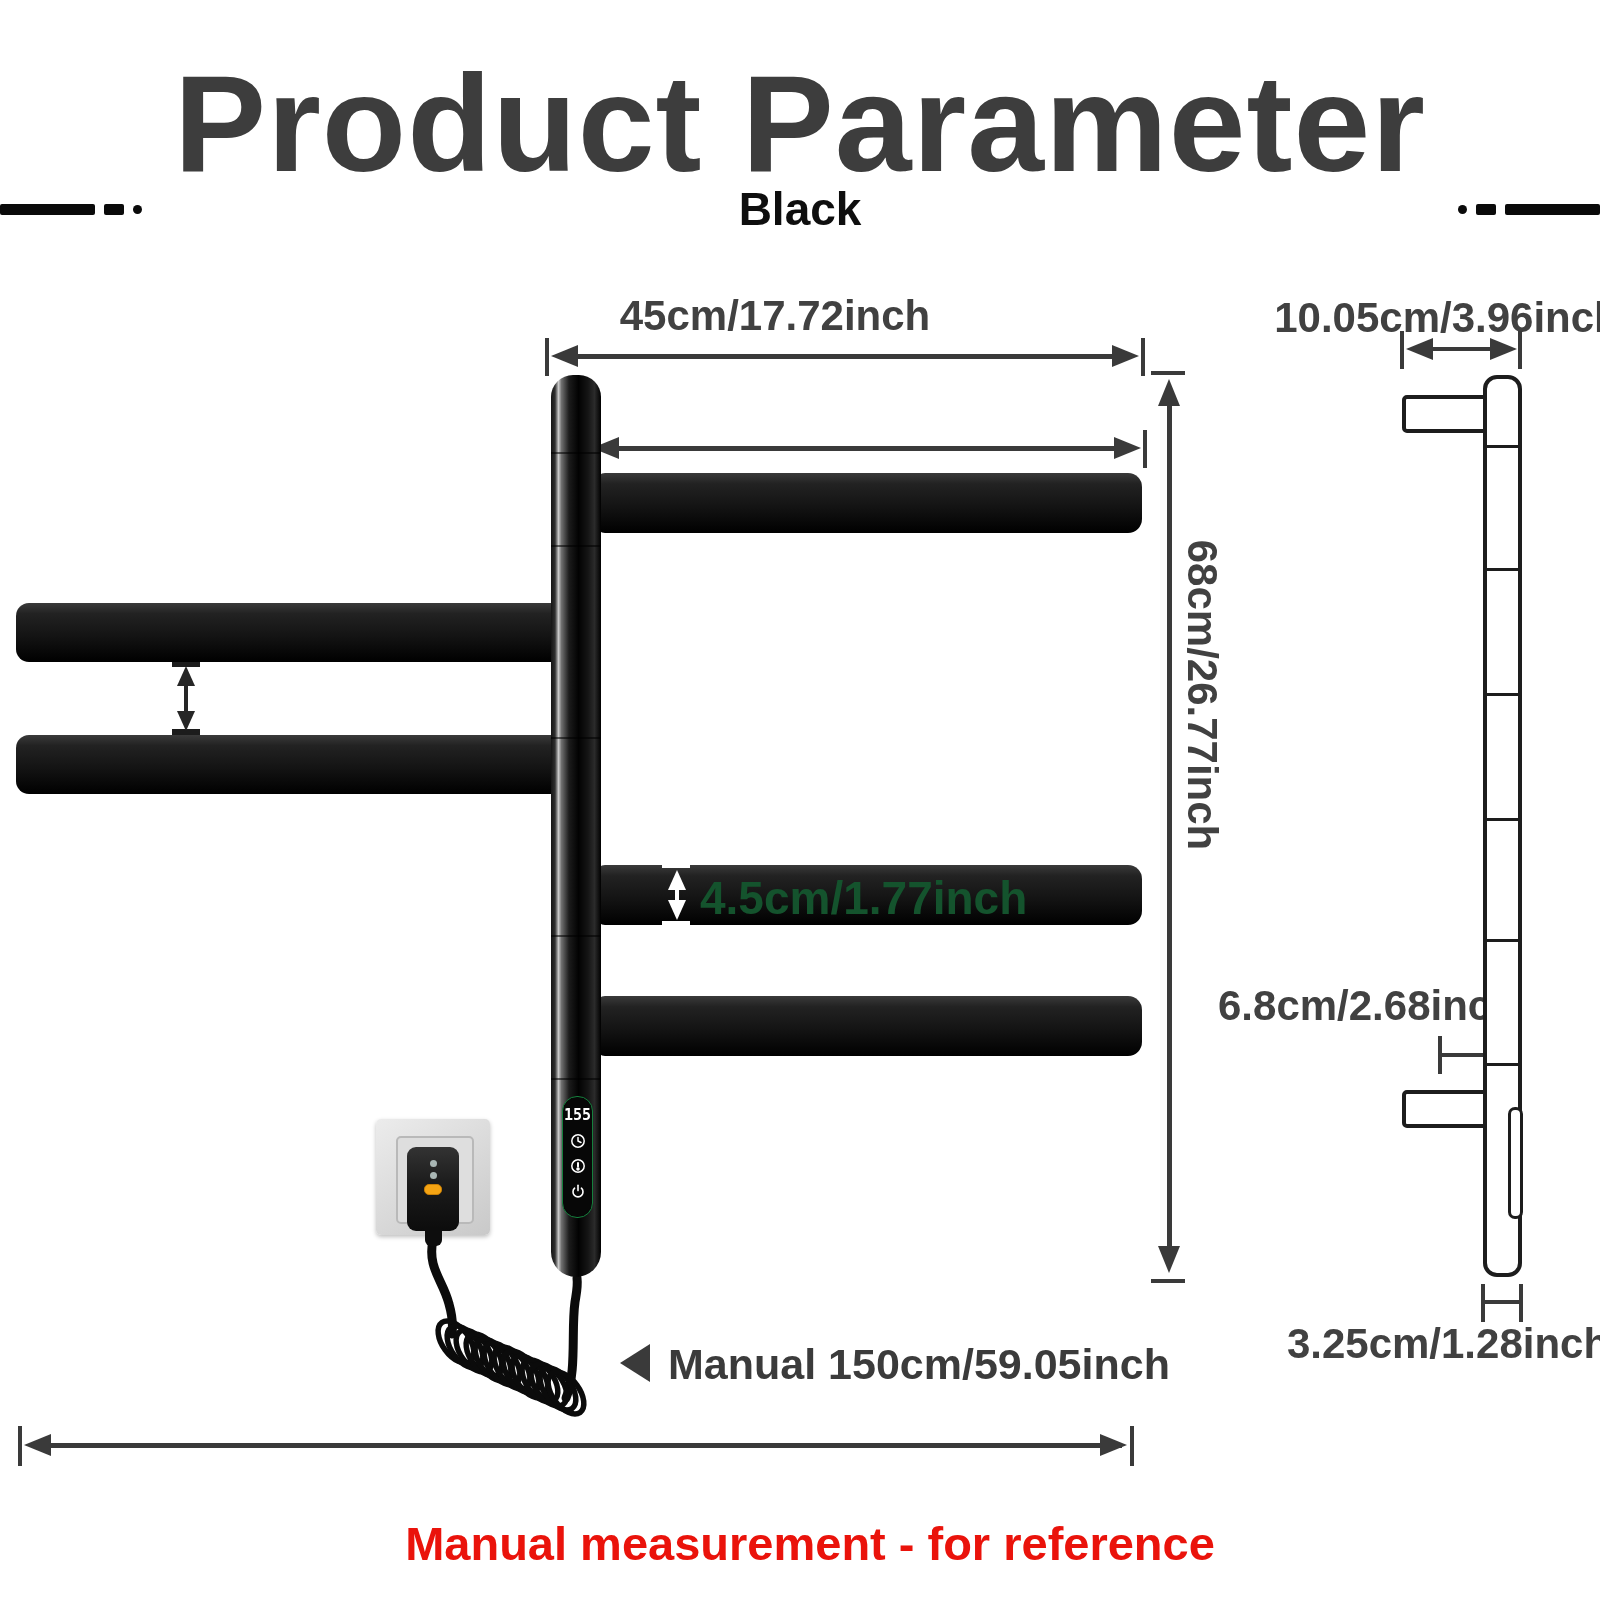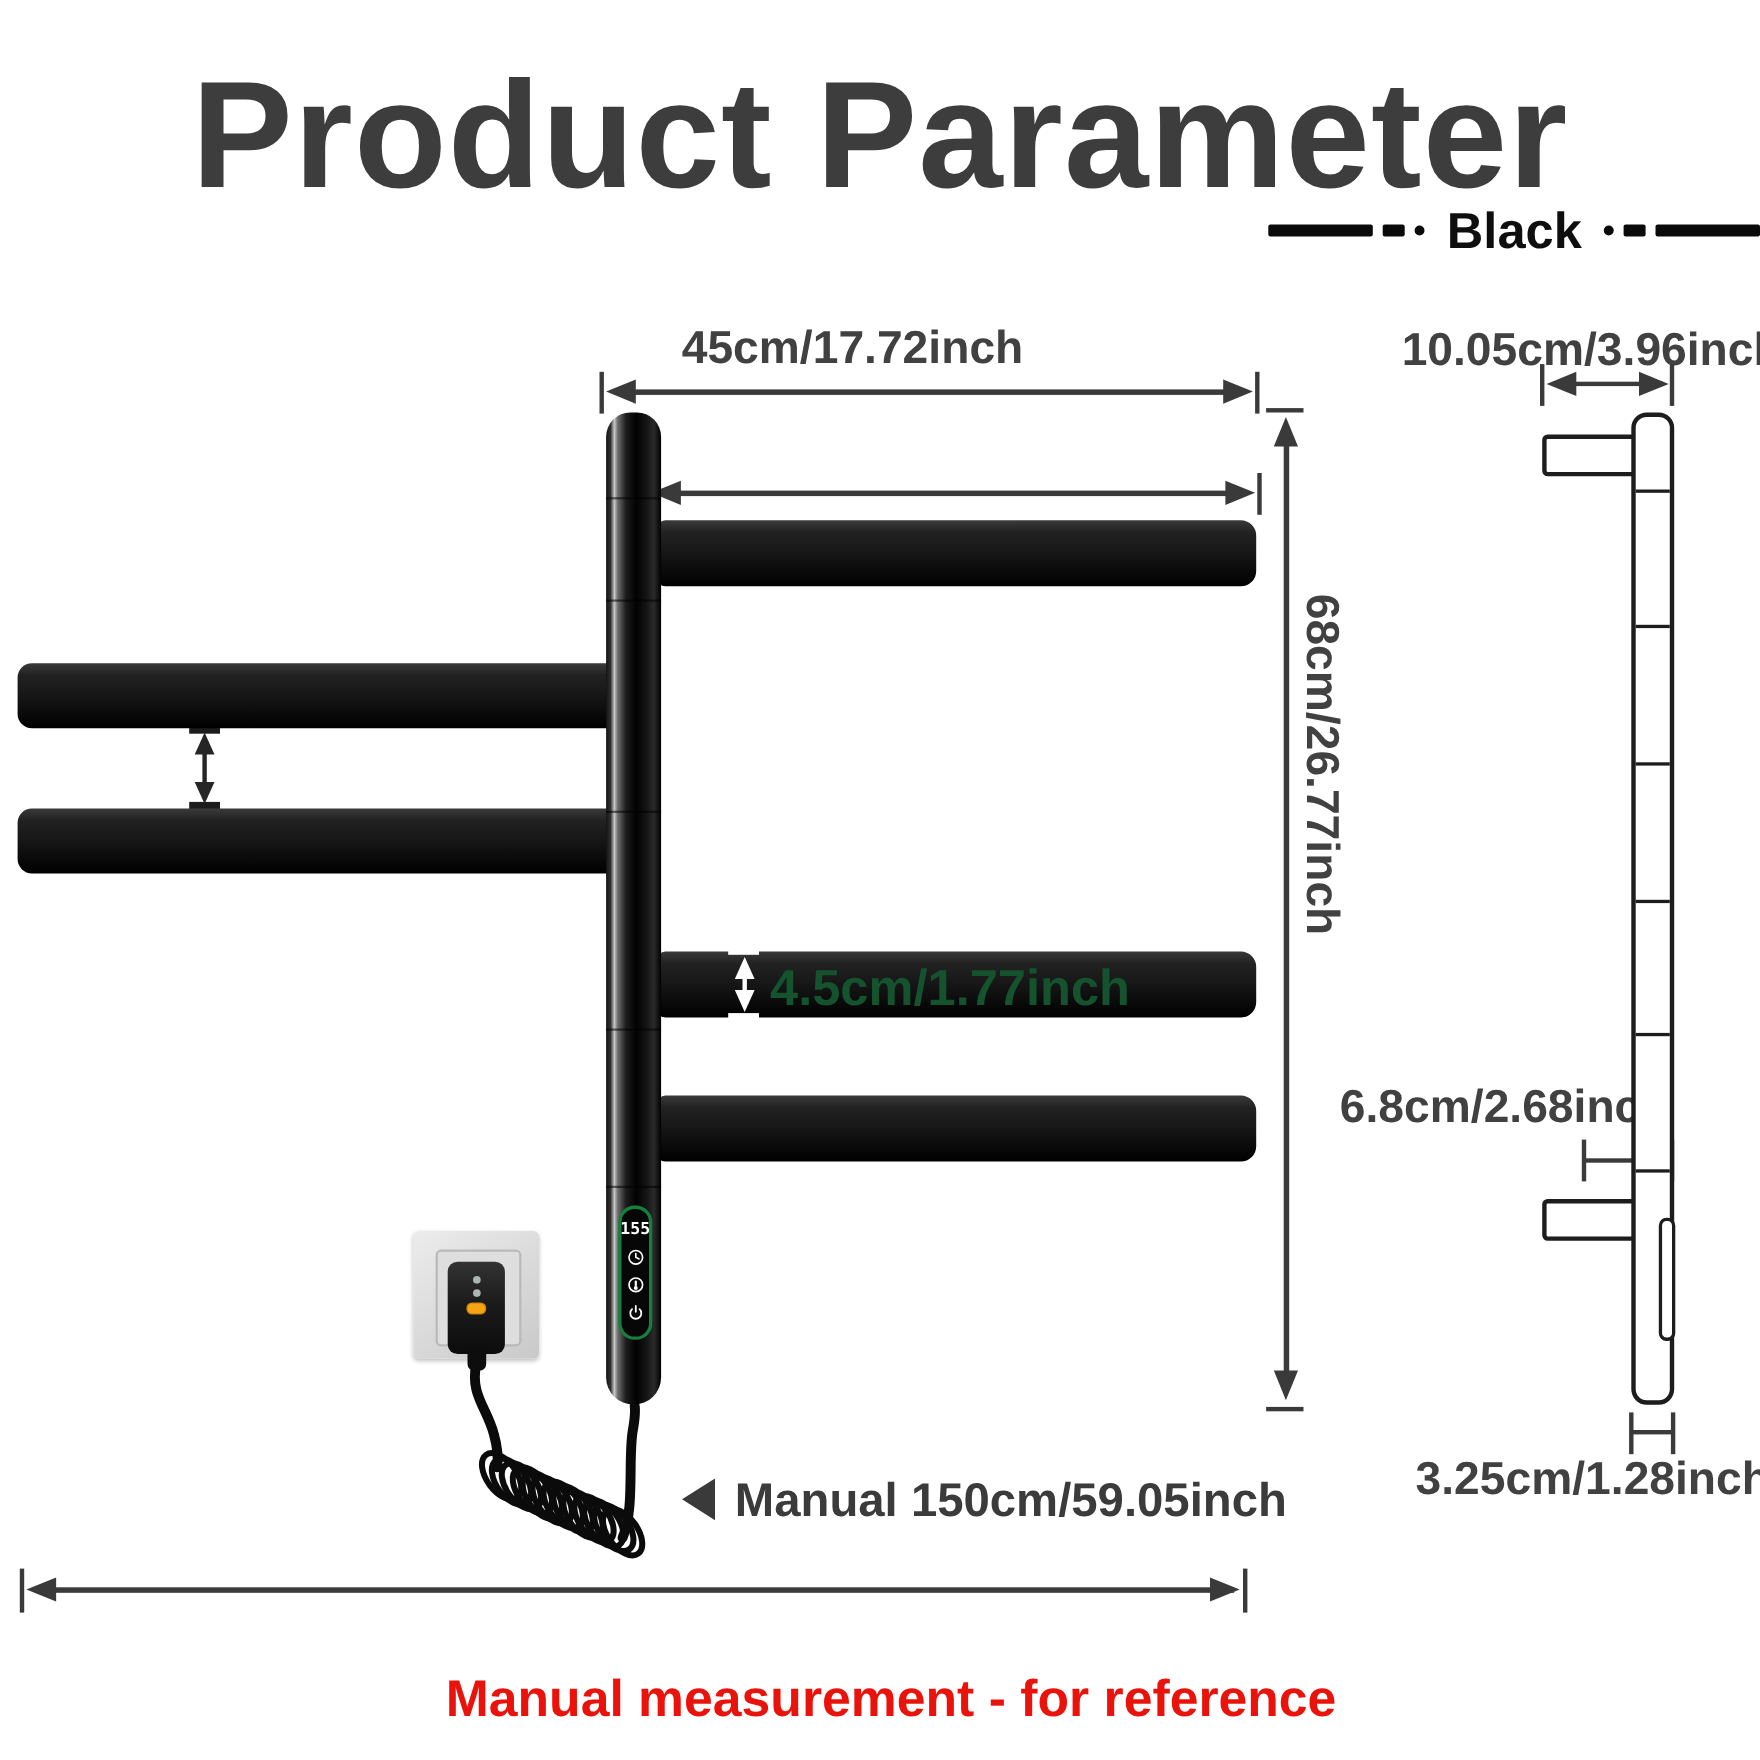--- a/index.html
+++ b/index.html
@@ -4,21 +4,21 @@
 <style>
   html,body{margin:0;padding:0;background:#fff;}
   #stage{position:relative;width:1600px;height:1600px;background:#fff;overflow:hidden;
          font-family:"Liberation Sans", sans-serif;}
   .abs{position:absolute;}
 
   
   .title{left:0;top:44px;width:1600px;text-align:center;
          font-size:138px;font-weight:800;letter-spacing:1px;color:#3d3d3d;white-space:nowrap;}
   .subtitle-row{left:0;top:180px;width:1600px;height:58px;display:flex;
-                align-items:center;justify-content:flex-end;gap:14px;}
+                align-items:center;justify-content:space-between;gap:14px;}
   .subtitle-text{font-size:46px;font-weight:600;color:#0e0e0e;margin:0 6px;}
   .deco-bar-long{width:95px;height:11px;background:#0a0a0a;border-radius:2px;}
   .deco-bar-short{width:20px;height:11px;background:#0a0a0a;border-radius:2px;}
   .deco-dot{width:9px;height:9px;background:#0a0a0a;border-radius:50%;}
   .deco-group{display:flex;align-items:center;gap:9px;}
 
   .lbl{font-size:42px;font-weight:700;color:#414141;white-space:nowrap;}
   .lbl.center{transform:translateX(-50%);}
   .lbl.white{color:#14532d;}
   .note-red{left:0;top:1516px;width:1620px;text-align:center;
@@ -45,21 +45,21 @@
   .pole{left:551px;top:375px;width:50px;height:902px;border-radius:22px 22px 25px 25px;z-index:5;
         background:linear-gradient(90deg,#141414 0%,#2f2f2f 8%,#c9c9c9 15%,#6f6f6f 21%,#1c1c1c 36%,#020202 55%,#151515 74%,#2b2b2b 87%,#000 100%);}
   .pole-joint{left:0;width:100%;height:2px;background:#000;opacity:.55;}
   .arm{height:60px;z-index:3;
        background:linear-gradient(180deg,#3a3a3a 0%,#222 18%,#141414 55%,#000 100%);}
   .arm.right{left:597px;width:545px;border-radius:8px 14px 14px 8px;}
   .arm.left{left:16px;width:545px;border-radius:13px 6px 6px 13px;}
 
   
   .panel{left:562px;top:1096px;width:31px;height:122px;border-radius:15px;z-index:6;
-         background:#070707;border:3px solid #15803d;display:flex;flex-direction:column;
+         background:#070707;border:1px solid #15803d;display:flex;flex-direction:column;
          align-items:center;padding-top:9px;gap:9px;box-sizing:border-box;}
   .panel .digits{font-family:"DejaVu Sans Mono",monospace;font-size:15px;font-weight:700;color:#fff;letter-spacing:0;}
   .picon{width:16px;height:16px;display:block;}
 
   
   .outlet-plate{left:376px;top:1119px;width:114px;height:116px;border-radius:5px;z-index:2;
                 background:linear-gradient(145deg,#ececec,#c9c9c9);box-shadow:0 2px 4px rgba(0,0,0,.25);}
   .outlet-recess{left:396px;top:1136px;width:74px;height:84px;border-radius:5px;z-index:2;
                  background:#dedede;border:2px solid #b9b9b9;}
   .plug{left:407px;top:1147px;width:52px;height:84px;border-radius:9px;z-index:3;

